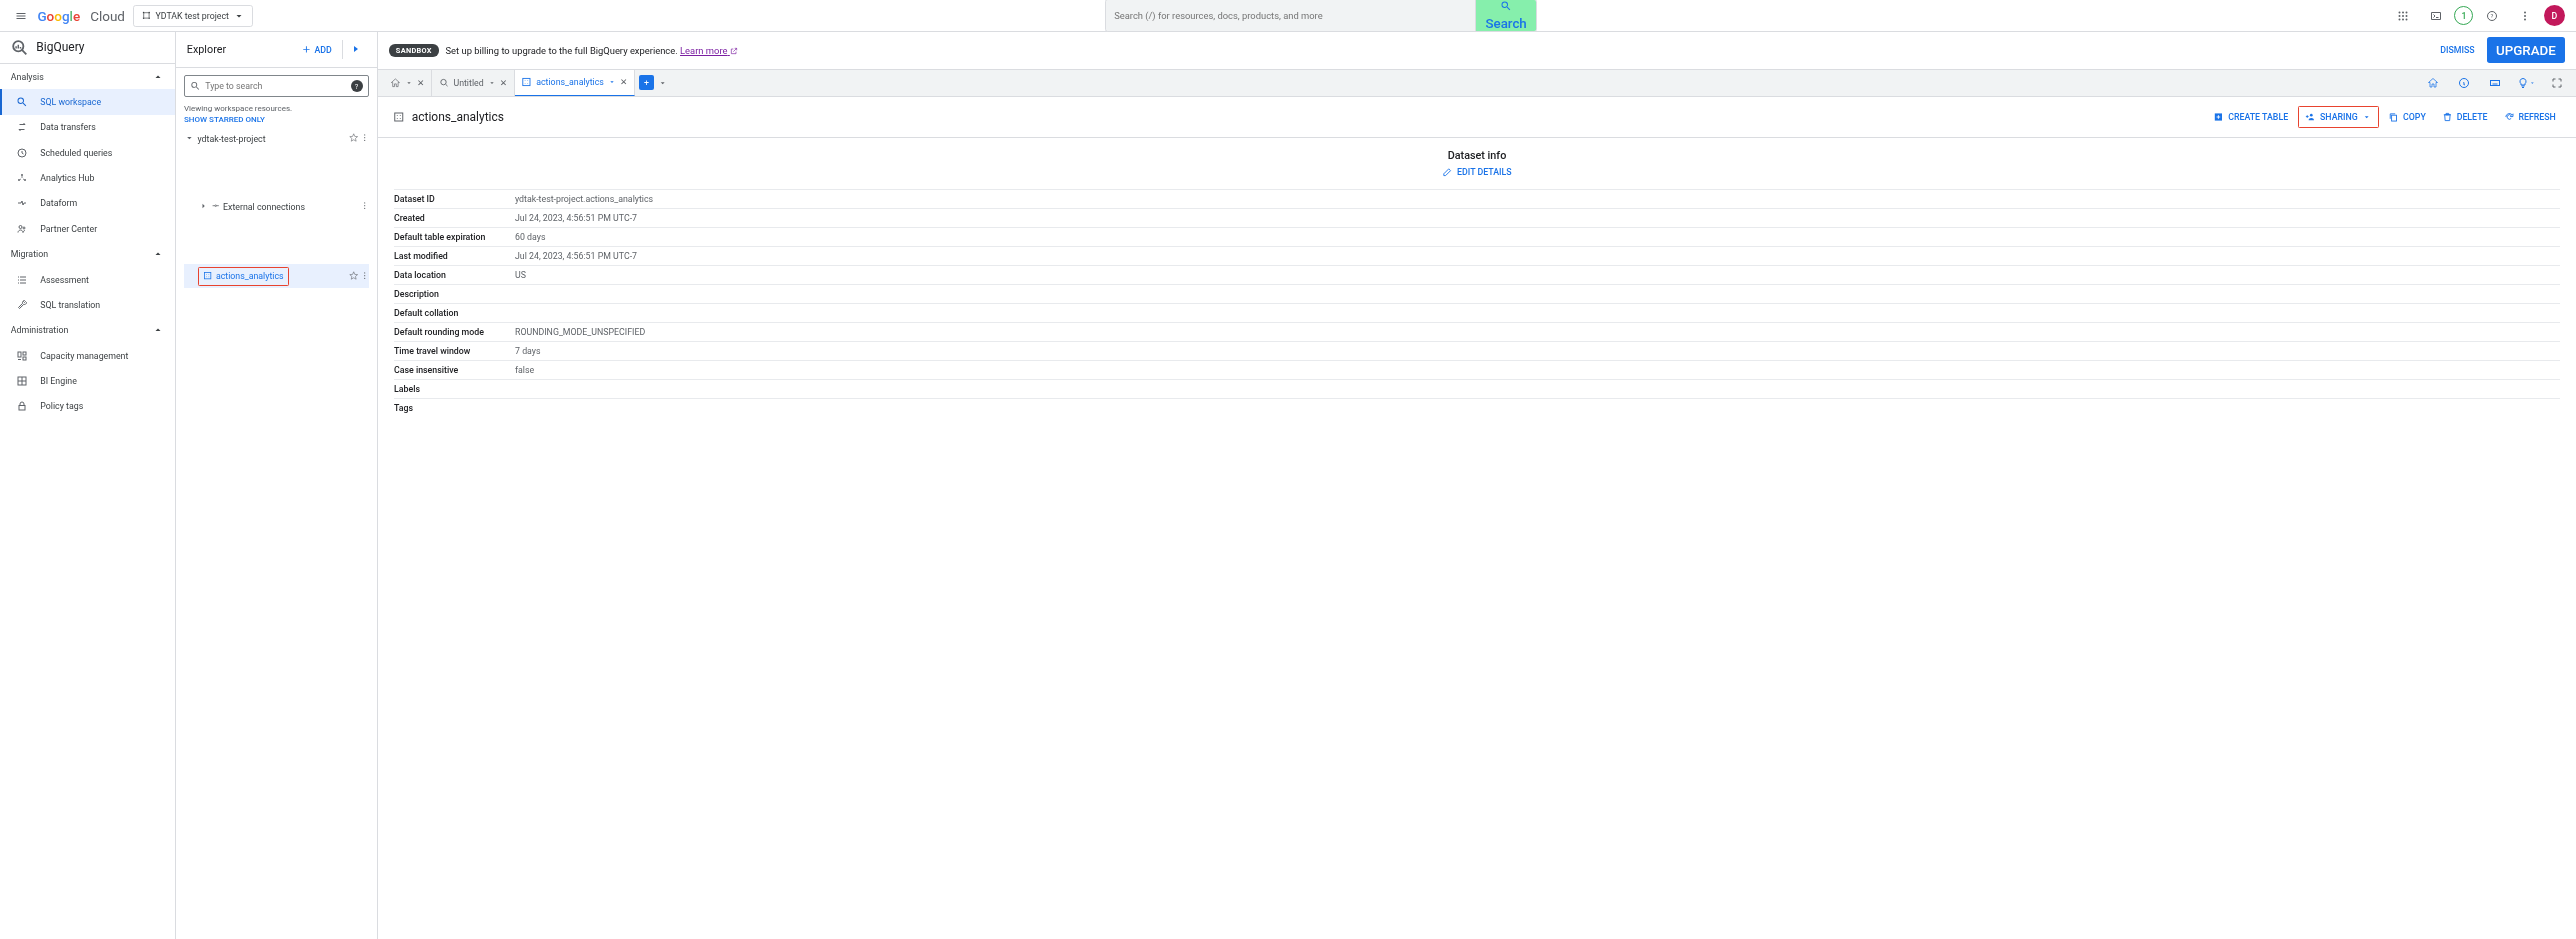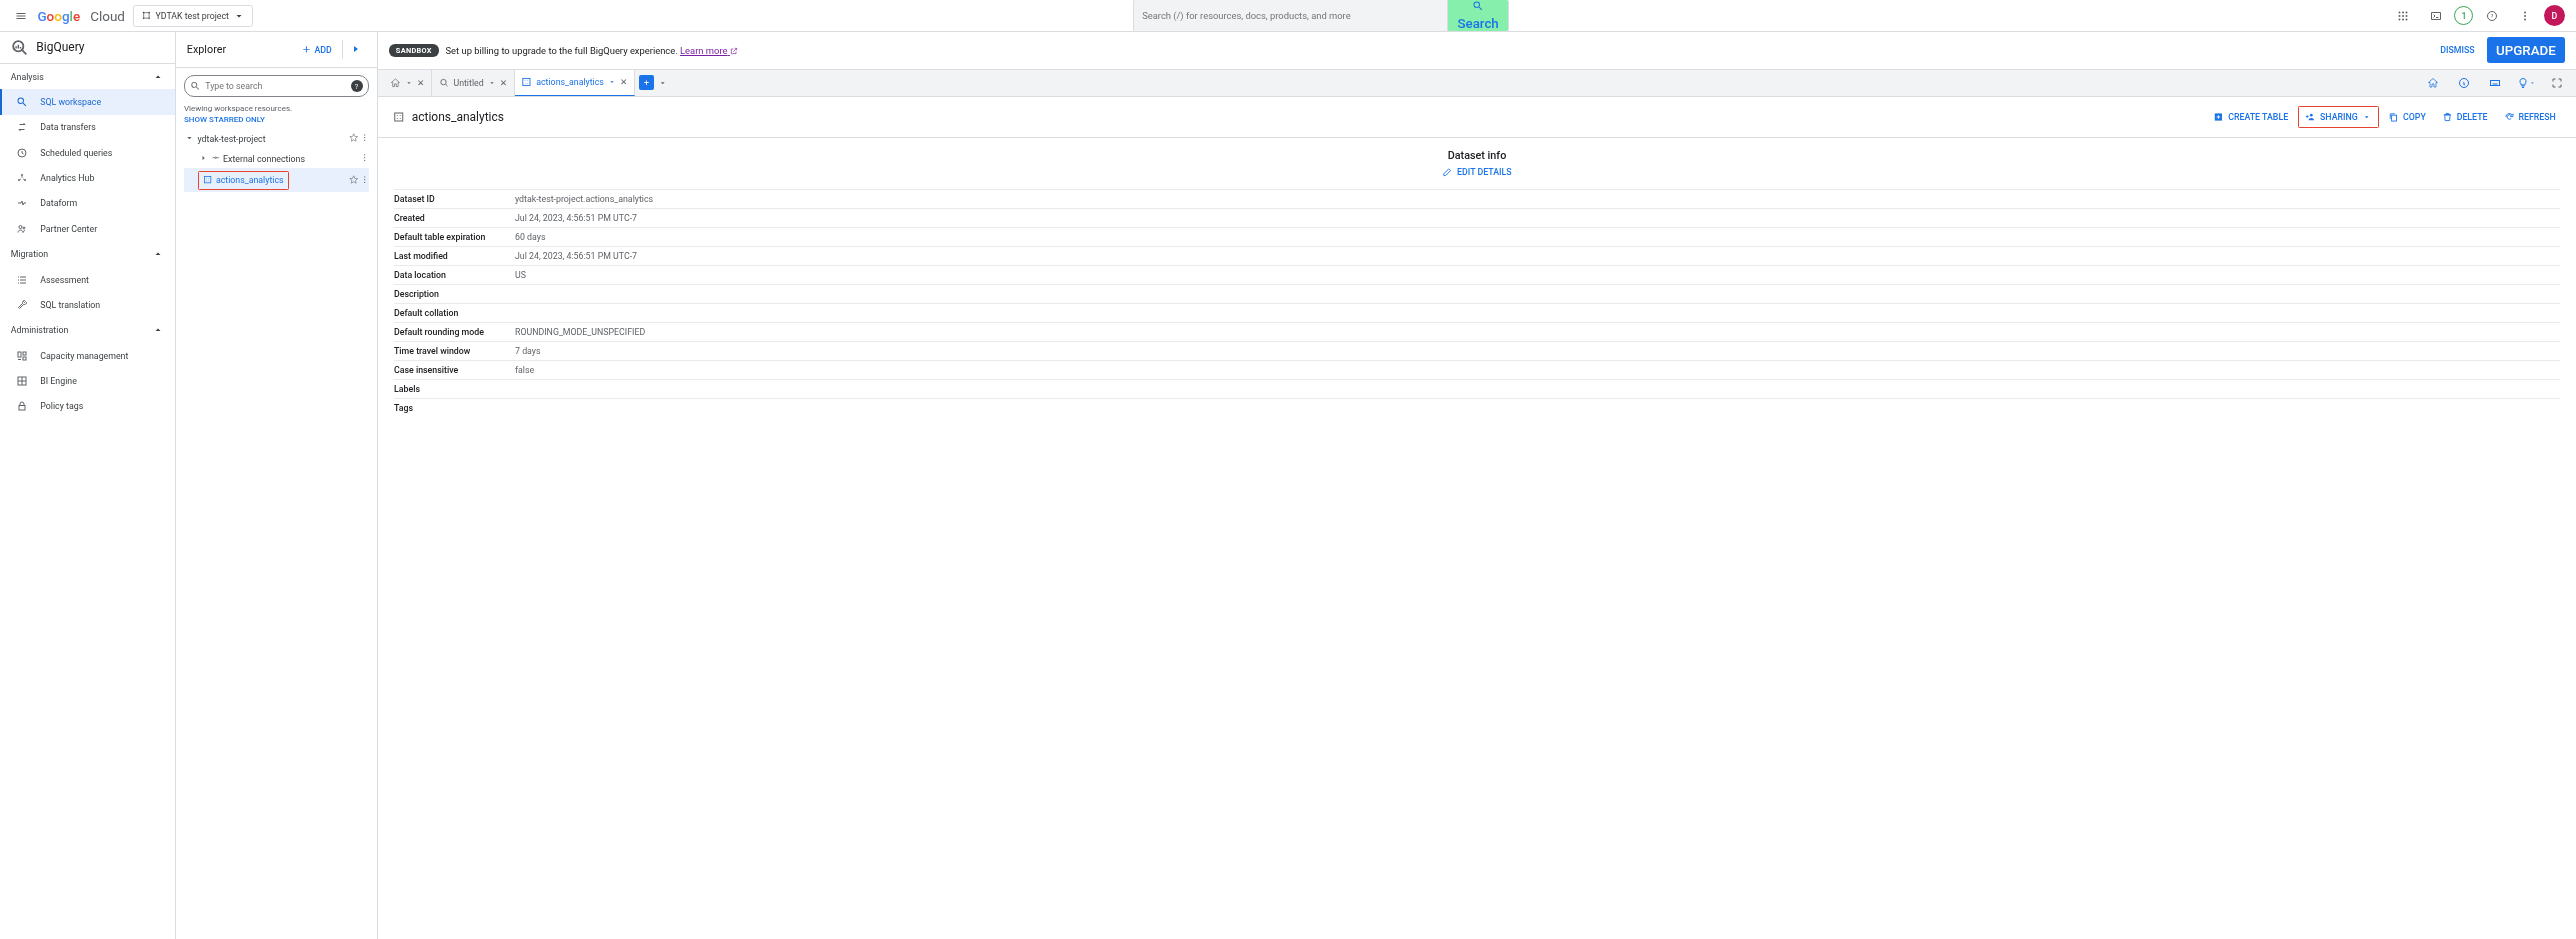--- a/index.html
+++ b/index.html
@@ -6,21 +6,21 @@
 body { font-size: 8.8px; color: #3c4043; background: #fff; overflow: hidden; }
 
 
 .topbar { height: 32px; border-bottom: 0.7px solid #dadce0; display: flex; align-items: center; padding: 0 5.4px; }
 .hamburger { width: 32px; height: 32px; display: flex; align-items: center; justify-content: center; cursor: pointer; color: #5f6368; }
 .gcloud-logo { display: flex; align-items: center; margin-right: 8px; }
 .gcloud-logo .g { font-size: 13.5px; font-weight: 400; }
 .gcloud-logo .cloud { font-size: 13.5px; color: #5f6368; margin-left: 10px; }
 .project-picker { border: 0.7px solid #dadce0; border-radius: 2.7px; padding: 4px 6.7px; display: flex; align-items: center; gap: 4px; cursor: pointer; font-size: 8.8px; }
 .search-wrap { flex: 1; display: flex; justify-content: center; }
-.search-container { display: flex; width: 376px; border: 0.7px solid #dadce0; border-radius: 2.7px; overflow: hidden; background: #f1f3f4; }
+.search-container { display: flex; width: 432px; border: 0.7px solid #dadce0; border-radius: 2.7px; overflow: hidden; background: #f1f3f4; }
 .search-box { flex: 1; padding: 5.4px 8px; border: none; background: transparent; font-size: 9.4px; outline: none; }
 .search-btn { background: #86efac; border: none; border-left: 0.7px solid #dadce0; padding: 0 9.4px; display: flex; align-items: center; gap: 4px; color: #1a73e8; font-weight: 500; cursor: pointer; flex-direction: column; }
 .topbar-right { display: flex; align-items: center; gap: 5.4px; padding-right: 5.4px; }
 .icon-btn { width: 27px; height: 27px; display: flex; align-items: center; justify-content: center; cursor: pointer; color: #5f6368; border-radius: 50%; }
 .badge-circle { width: 19px; height: 19px; border: 1.3px solid #34a853; border-radius: 50%; display: flex; align-items: center; justify-content: center; color: #34a853; font-weight: 500; font-size: 8.8px; }
 .avatar { width: 21.6px; height: 21.6px; border-radius: 50%; background: #c2185b; color: #fff; display: flex; align-items: center; justify-content: center; font-weight: 500; }
 
 
 .body-wrap { display: flex; height: calc(100vh - 32px); }
 
@@ -35,30 +35,30 @@
 .nav-item.selected .nav-icon { color: #1967d2; }
 
 
 .explorer { width: 202px; border-right: 0.7px solid #dadce0; display: flex; flex-direction: column; }
 .explorer-head { display: flex; align-items: center; justify-content: space-between; padding: 8px 10.8px; border-bottom: 0.7px solid #dadce0; }
 .explorer-head .title { font-size: 10.8px; color: #202124; }
 .explorer-head .actions { display: flex; align-items: center; gap: 2.7px; }
 .add-btn { color: #1a73e8; font-weight: 500; display: flex; align-items: center; gap: 2.7px; cursor: pointer; padding: 2.7px 4px; }
 .collapse-btn { color: #1a73e8; padding: 2.7px 5.4px; cursor: pointer; border-left: 0.7px solid #dadce0; margin-left: 4px; }
 .explorer-body { padding: 6.7px 8px; }
-.search-field { border: 0.7px solid #80868b; border-radius: 10px; display: flex; align-items: center; padding: 4px 5.4px; gap: 4px; position: relative; }
+.search-field { border: 0.7px solid #80868b; border-radius: 2px; display: flex; align-items: center; padding: 4px 5.4px; gap: 4px; position: relative; }
 .search-field input { border: none; outline: none; flex: 1; font-size: 8.8px; }
 .help-dot { width: 12px; height: 12px; background: #3c4043; color: #fff; border-radius: 50%; display: flex; align-items: center; justify-content: center; font-size: 7.4px; }
 .viewing-msg { font-size: 8px; color: #5f6368; margin: 6.7px 0 1.3px; }
 .starred-link { color: #1a73e8; font-size: 8px; font-weight: 500; cursor: pointer; margin-bottom: 5.4px; display: inline-block; }
 .tree-row { display: flex; align-items: center; padding: 2.7px 0; font-size: 8.8px; gap: 2.7px; }
 .tree-row .expand { width: 10.8px; color: #5f6368; cursor: pointer; }
 .tree-row .label { flex: 1; cursor: pointer; }
 .tree-row .row-actions { display: flex; gap: 1.3px; color: #5f6368; }
-.tree-indent-1 { padding-left: 13.5px; }
+.tree-indent-1 { padding-left: 13.5px; margin-top: 48px; }
 .dataset-selected { background: #e8f0fe; }
 .dataset-highlight { border: 1.3px solid #e8432f; padding: 2.7px 4px; display: flex; align-items: center; gap: 4px; border-radius: 1.3px; }
 .dataset-highlight .ds-icon { color: #1a73e8; }
 .dataset-highlight .ds-label { color: #1a73e8; }
 
 
 .main { flex: 1; display: flex; flex-direction: column; overflow: hidden; }
 .banner { display: flex; align-items: center; padding: 5.4px 10.8px; border-bottom: 0.7px solid #dadce0; gap: 6.7px; }
 .sandbox-chip { background: #3c4043; color: #fff; font-size: 7.4px; padding: 2px 7px; border-radius: 6px; letter-spacing: 0.3px; font-weight: bold; }
 .banner-text { font-size: 9.4px; color: #202124; }

